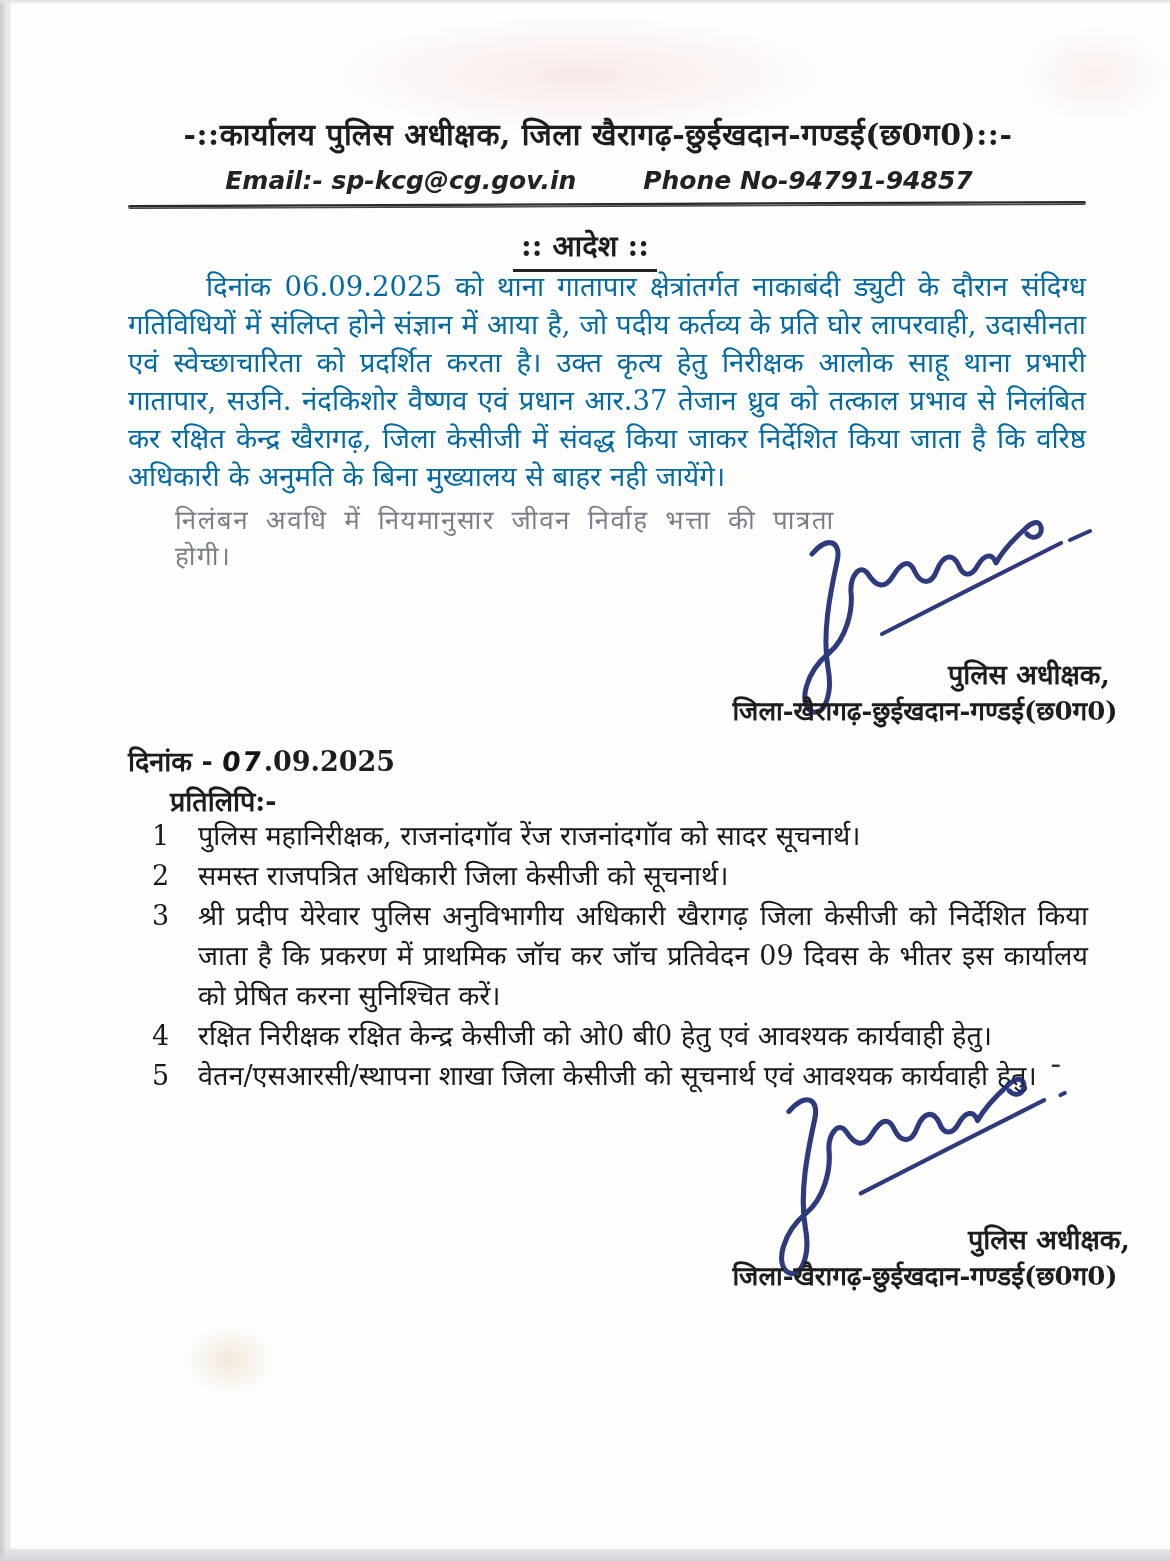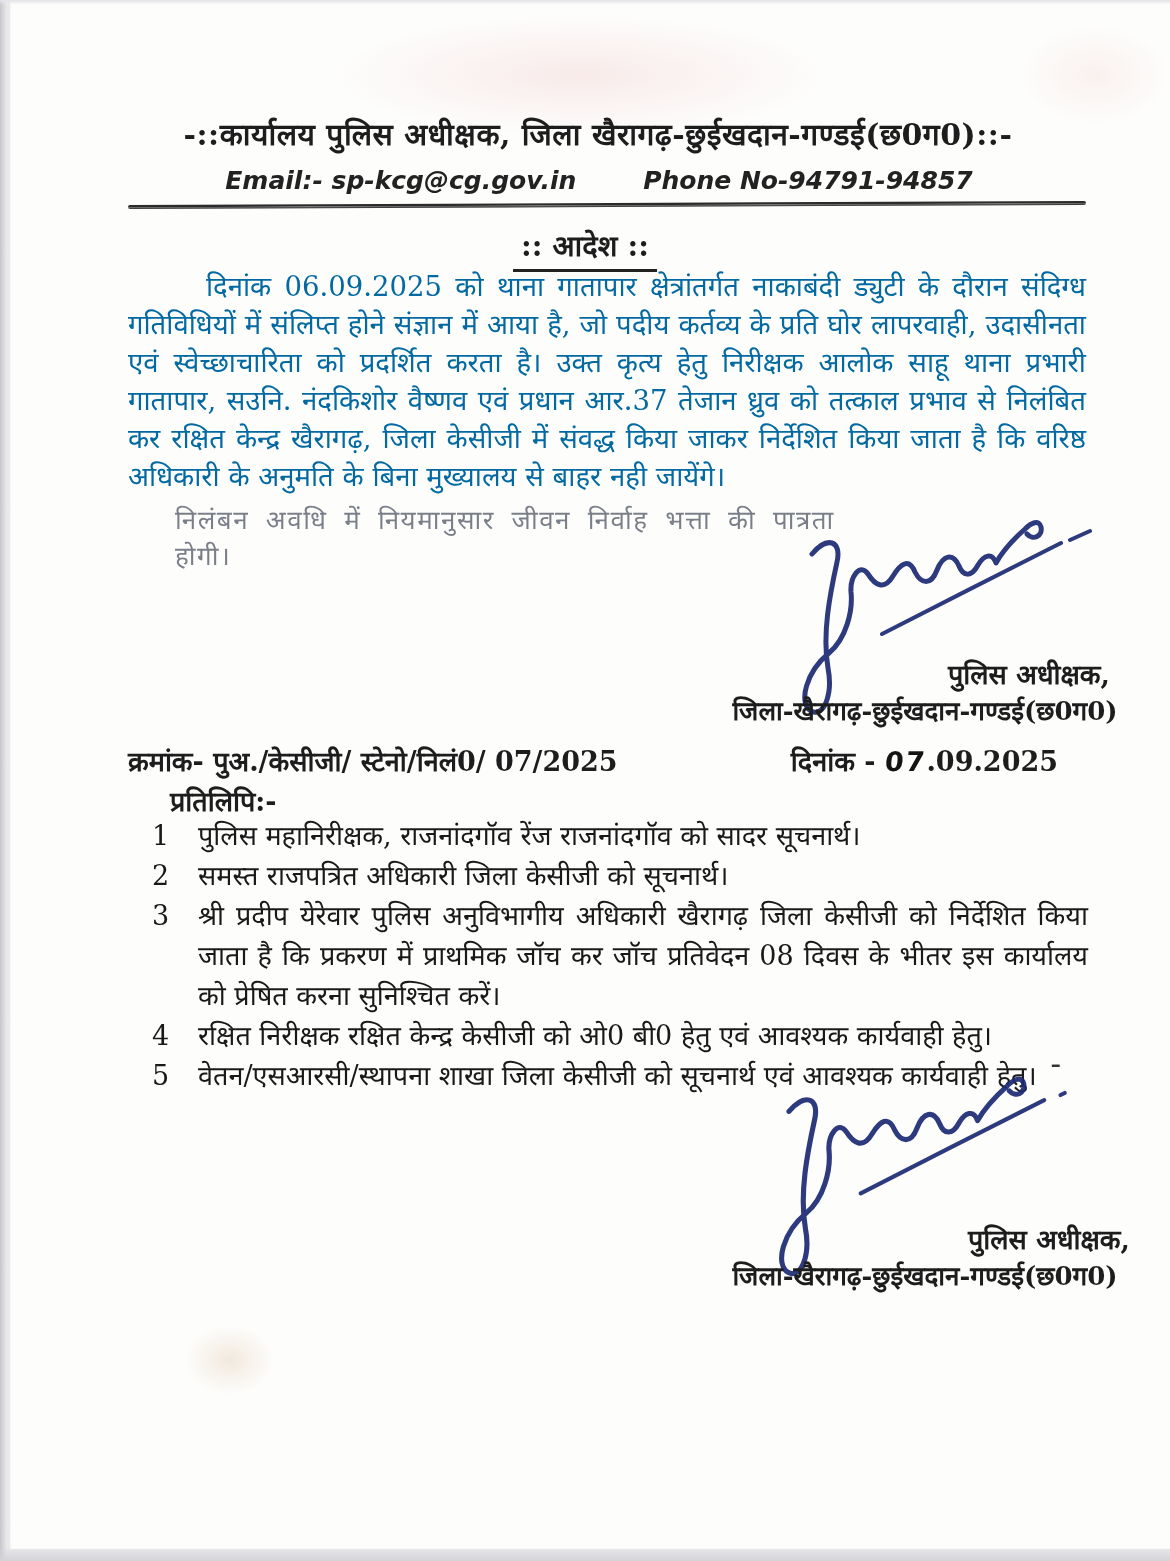--- a/index.html
+++ b/index.html
@@ -128,40 +128,39 @@
     <path stroke-width="5" d="M40,42 C55,24 70,28 65,50 C58,82 50,122 56,156 C61,182 52,206 39,199 C26,191 34,160 57,141 C74,127 81,99 79,80 C78,65 88,50 96,62 C103,73 112,79 121,64 C129,51 137,46 143,60 C149,72 159,74 165,58 C171,43 181,40 187,54 C191,64 199,66 206,53 C212,43 220,40 224,51 C230,40 243,26 253,17 C259,11 267,7 269,15 C271,24 261,29 255,22"></path>
     <path stroke-width="4" d="M110,122 C162,95 240,56 289,31"></path>
     <path stroke-width="4" d="M298,28 L318,19"></path>
   </g>
 </svg>
 
 <div class="sig-title sig1-title">पुलिस अधीक्षक,</div>
 <div class="sig-district sig1-district">जिला-खैरागढ़-छुईखदान-गण्डई(छ0ग0)</div>
 
 <div class="ref-row">
-  <span>क्रमांक- पुअ./केसीजी/ स्टेनो/निलं0/ 07/2025</span>
   <span>
     <span>दिनांक - </span><span class="hand-digits">07</span><span>.09.2025</span>
   </span>
 </div>
 
 <div class="copy-label">प्रतिलिपि:-</div>
 
 <div class="copy-list">
   <div class="copy-row">
     <span class="num">1</span>
     <span class="txt">पुलिस महानिरीक्षक, राजनांदगॉव रेंज राजनांदगॉव को सादर सूचनार्थ।</span>
   </div>
   <div class="copy-row">
     <span class="num">2</span>
     <span class="txt">समस्त राजपत्रित अधिकारी जिला केसीजी को सूचनार्थ।</span>
   </div>
   <div class="copy-row">
     <span class="num">3</span>
-    <span class="txt">श्री प्रदीप येरेवार पुलिस अनुविभागीय अधिकारी खैरागढ़ जिला केसीजी को निर्देशित किया जाता है कि प्रकरण में प्राथमिक जॉच कर जॉच प्रतिवेदन 08 दिवस के भीतर इस कार्यालय को प्रेषित करना सुनिश्चित करें।</span>
+    <span class="txt">श्री प्रदीप येरेवार पुलिस अनुविभागीय अधिकारी खैरागढ़ जिला केसीजी को निर्देशित किया जाता है कि प्रकरण में प्राथमिक जॉच कर जॉच प्रतिवेदन 09 दिवस के भीतर इस कार्यालय को प्रेषित करना सुनिश्चित करें।</span>
   </div>
   <div class="copy-row">
     <span class="num">4</span>
     <span class="txt">रक्षित निरीक्षक रक्षित केन्द्र केसीजी को ओ0 बी0 हेतु एवं आवश्यक कार्यवाही हेतु।</span>
   </div>
   <div class="copy-row">
     <span class="num">5</span>
     <span class="txt"><span>वेतन/एसआरसी/स्थापना शाखा जिला केसीजी को सूचनार्थ एवं आवश्यक कार्यवाही हेतु।</span><span class="pen-mark">–</span></span>
   </div>
 </div>

